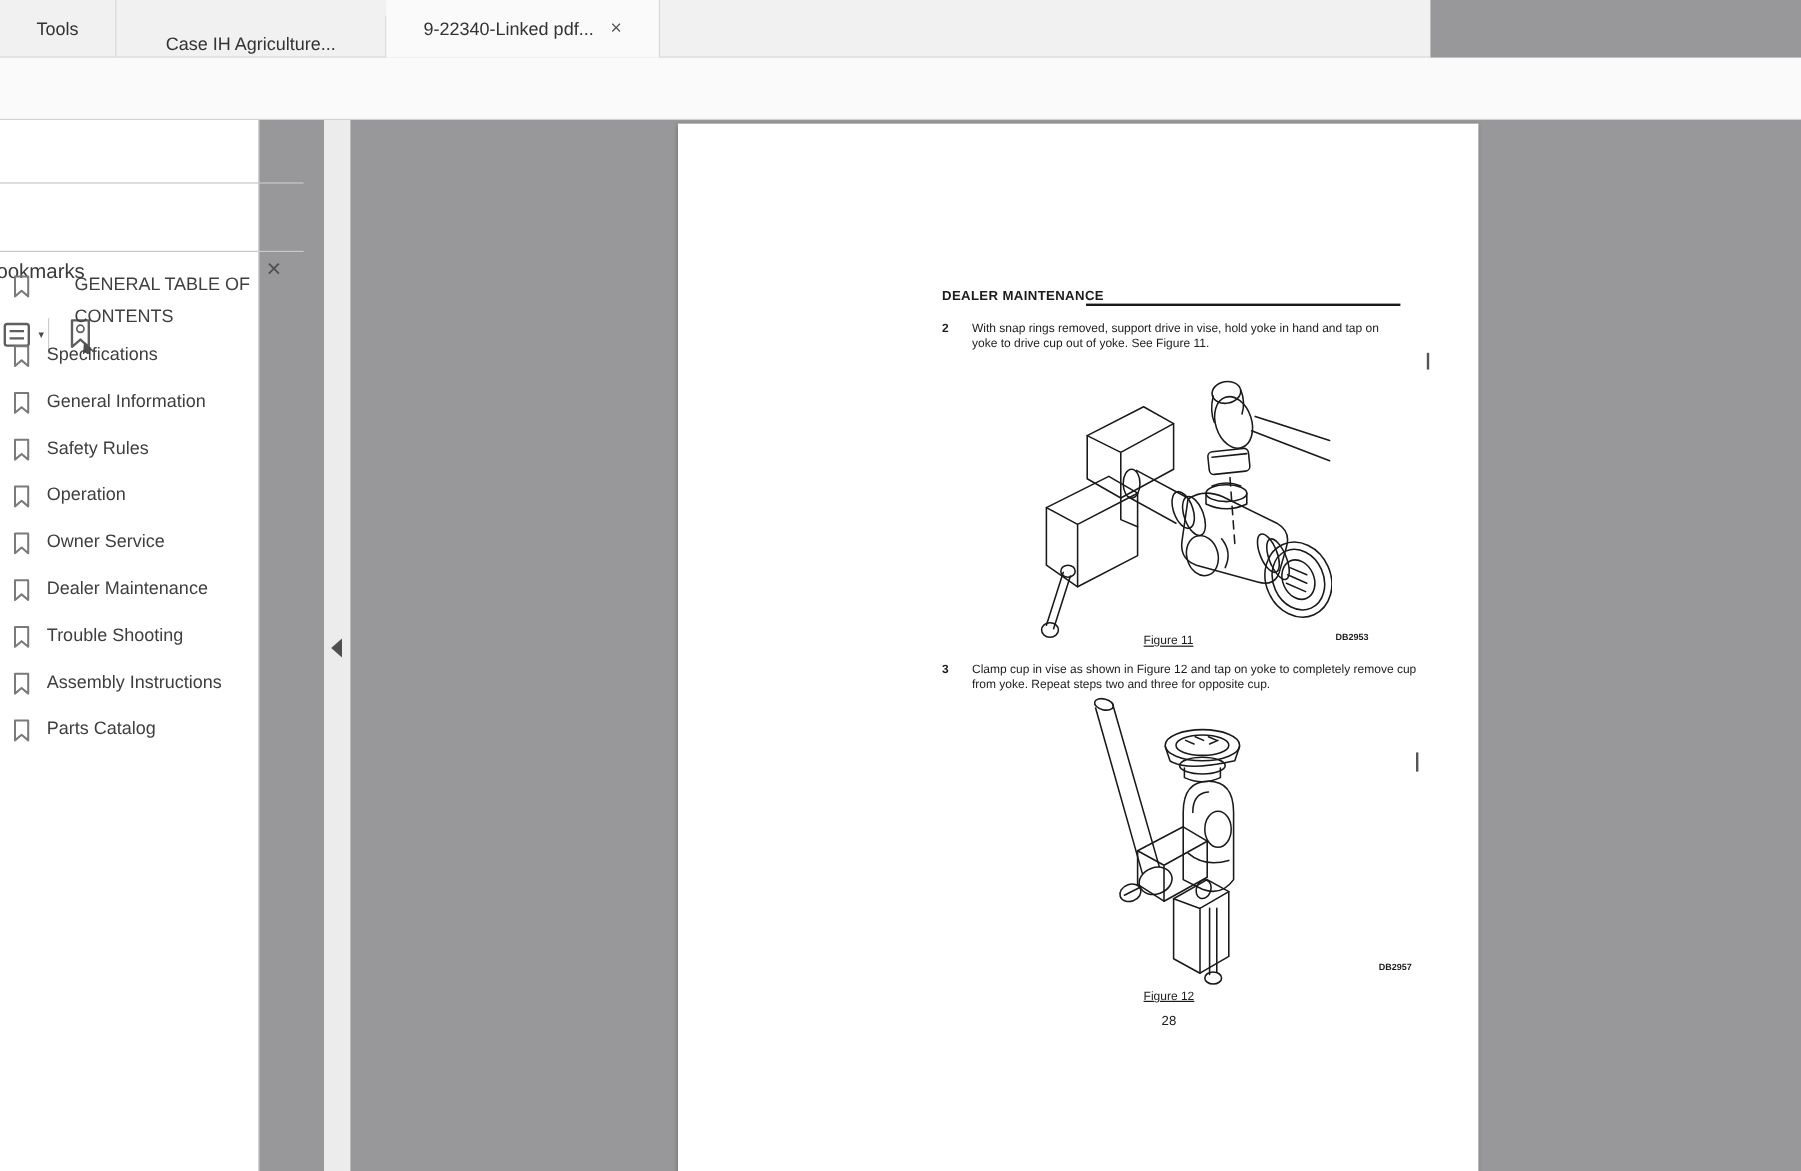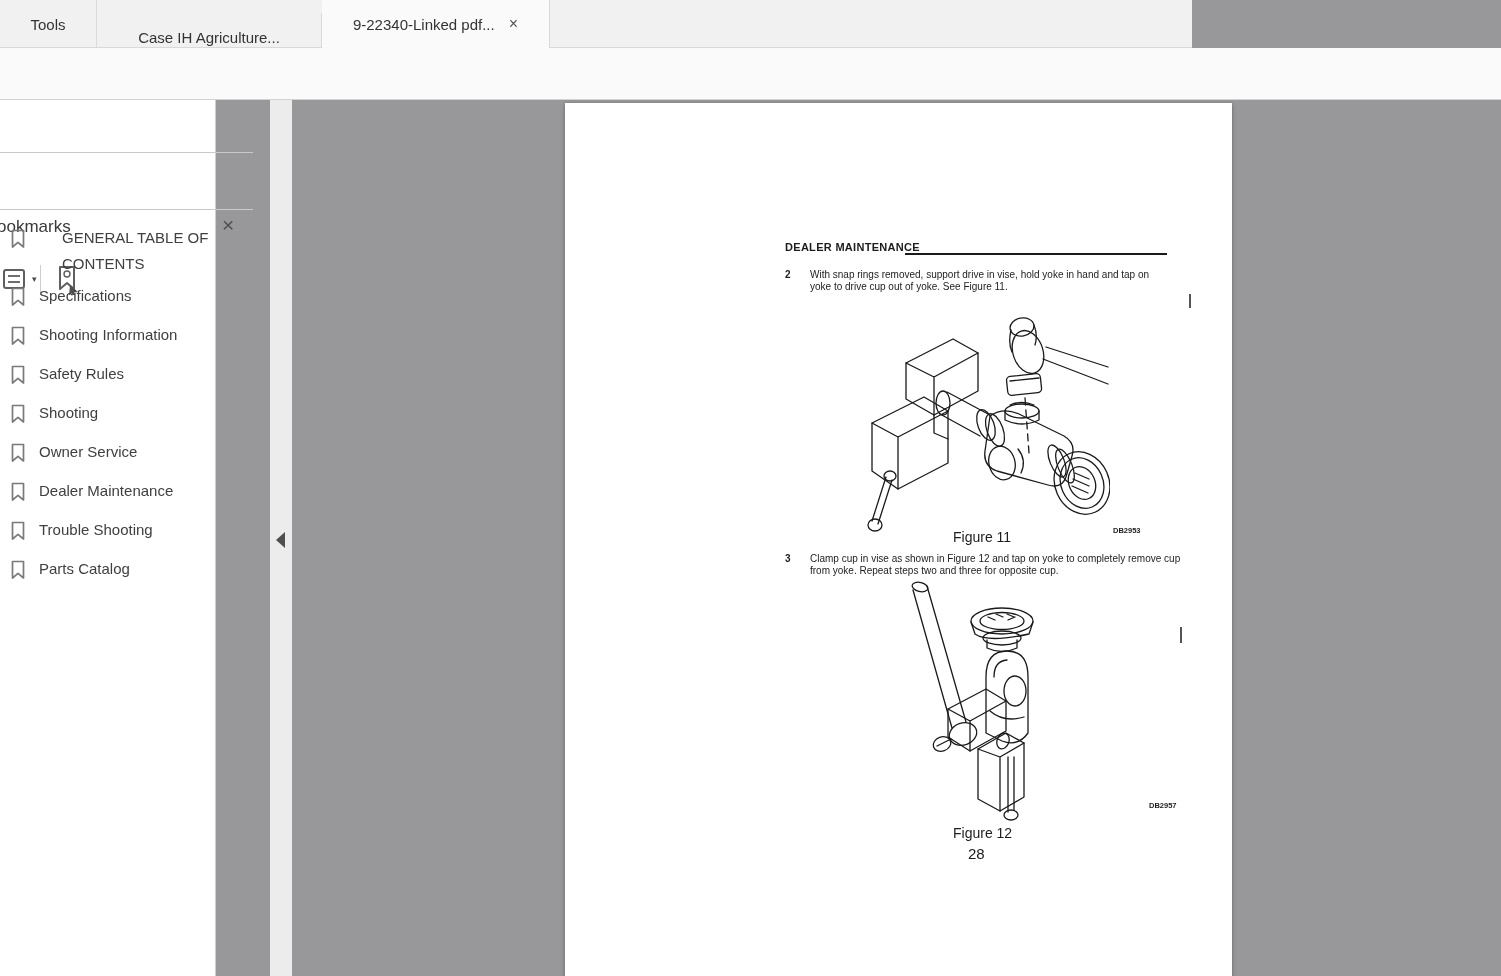--- a/index.html
+++ b/index.html
@@ -45,23 +45,23 @@
     background:#98989a; }
   #pdfpage { position:absolute; left:273px; top:3px; width:667px; height:940px;
     background:#ffffff; box-shadow:0 1px 4px rgba(0,0,0,.35); overflow:hidden;
     color:#1c1c1c; }
   #sec-head { position:absolute; left:220px; top:138px; font-size:11px;
     font-weight:bold; letter-spacing:.3px; }
   #sec-line { position:absolute; left:340px; top:150px; width:262px; height:1.5px;
     background:#1a1a1a; }
   .step-num { position:absolute; font-size:10px; font-weight:bold; }
   .step-text { position:absolute; width:362px; font-size:10px; line-height:12px; }
-  .figcap { position:absolute; font-size:14px; }
+  .figcap { position:absolute; font-size:10px;text-decoration:underline; }
   .figcode { position:absolute; font-size:7.5px; font-weight:bold; }
-  #pg-num { position:absolute; left:403px; top:742px; font-size:15px; }
+  #pg-num { position:absolute; left:403px; top:742px; font-size:11px; }
   .cropmark { position:absolute; width:1.5px; background:#555; }
 </style>
 </head>
 <body>
 
 <div id="tabbar">
   <div class="tab" style="left:0;width:97px;">
     <span>Tools</span>
   </div>
   <div class="tab" style="left:97px;width:225px;margin-top:13px;">
@@ -144,51 +144,57 @@
     <div class="bm-row">
       <svg width="16" height="20" viewBox="0 0 16 20">
         <path d="M2.5 1.5 h11 v16.5 l-5.5 -4.7 -5.5 4.7 z" fill="none" stroke="#7a7a7a" stroke-width="1.7" stroke-linejoin="round"></path>
       </svg>
       <span class="bm-label">Specifications</span>
     </div>
     <div class="bm-row">
       <svg width="16" height="20" viewBox="0 0 16 20">
         <path d="M2.5 1.5 h11 v16.5 l-5.5 -4.7 -5.5 4.7 z" fill="none" stroke="#7a7a7a" stroke-width="1.7" stroke-linejoin="round"></path>
       </svg>
-      <span class="bm-label">Shooting Information</span>
+      <span class="bm-label">General Information</span>
     </div>
     <div class="bm-row">
       <svg width="16" height="20" viewBox="0 0 16 20">
         <path d="M2.5 1.5 h11 v16.5 l-5.5 -4.7 -5.5 4.7 z" fill="none" stroke="#7a7a7a" stroke-width="1.7" stroke-linejoin="round"></path>
       </svg>
       <span class="bm-label">Safety Rules</span>
     </div>
     <div class="bm-row">
       <svg width="16" height="20" viewBox="0 0 16 20">
         <path d="M2.5 1.5 h11 v16.5 l-5.5 -4.7 -5.5 4.7 z" fill="none" stroke="#7a7a7a" stroke-width="1.7" stroke-linejoin="round"></path>
       </svg>
-      <span class="bm-label">Shooting</span>
+      <span class="bm-label">Operation</span>
     </div>
     <div class="bm-row">
       <svg width="16" height="20" viewBox="0 0 16 20">
         <path d="M2.5 1.5 h11 v16.5 l-5.5 -4.7 -5.5 4.7 z" fill="none" stroke="#7a7a7a" stroke-width="1.7" stroke-linejoin="round"></path>
       </svg>
       <span class="bm-label">Owner Service</span>
     </div>
     <div class="bm-row">
       <svg width="16" height="20" viewBox="0 0 16 20">
         <path d="M2.5 1.5 h11 v16.5 l-5.5 -4.7 -5.5 4.7 z" fill="none" stroke="#7a7a7a" stroke-width="1.7" stroke-linejoin="round"></path>
       </svg>
       <span class="bm-label">Dealer Maintenance</span>
     </div>
     <div class="bm-row">
       <svg width="16" height="20" viewBox="0 0 16 20">
         <path d="M2.5 1.5 h11 v16.5 l-5.5 -4.7 -5.5 4.7 z" fill="none" stroke="#7a7a7a" stroke-width="1.7" stroke-linejoin="round"></path>
       </svg>
       <span class="bm-label">Trouble Shooting</span>
+    </div>
+    <div class="bm-row">
+      <svg width="16" height="20" viewBox="0 0 16 20">
+        <path d="M2.5 1.5 h11 v16.5 l-5.5 -4.7 -5.5 4.7 z" fill="none" stroke="#7a7a7a" stroke-width="1.7" stroke-linejoin="round"></path>
+      </svg>
+      <span class="bm-label">Assembly Instructions</span>
     </div>
     <div class="bm-row">
       <svg width="16" height="20" viewBox="0 0 16 20">
         <path d="M2.5 1.5 h11 v16.5 l-5.5 -4.7 -5.5 4.7 z" fill="none" stroke="#7a7a7a" stroke-width="1.7" stroke-linejoin="round"></path>
       </svg>
       <span class="bm-label">Parts Catalog</span>
     </div>
   </div>
 </div>
 

